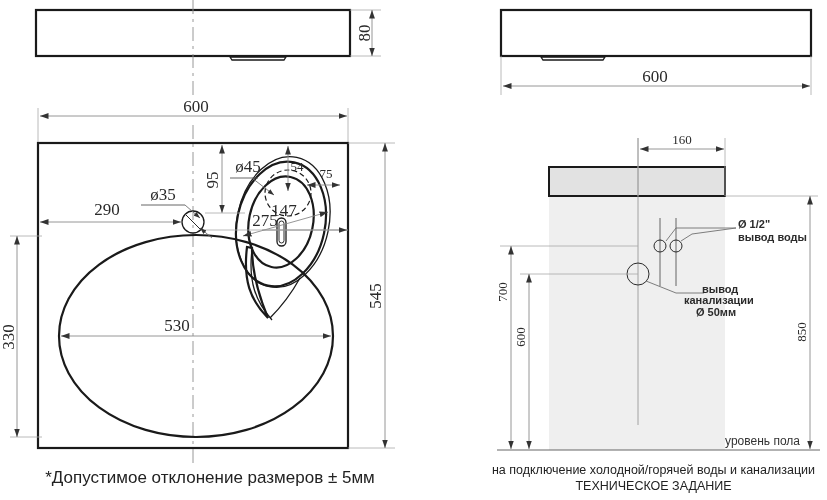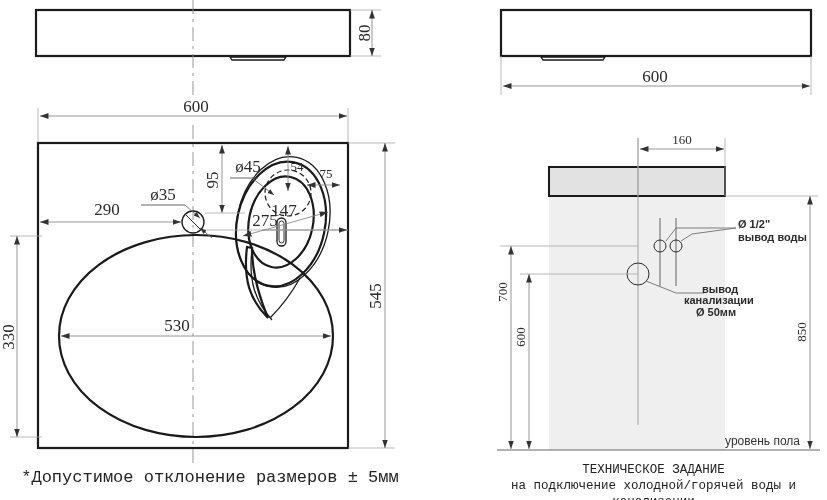--- a/index.html
+++ b/index.html
@@ -114,21 +114,21 @@
     font-family: "Liberation Sans", sans-serif;
     fill: #333333;
     font-size: 12px;
     text-anchor: end;
     dominant-baseline: middle;
   }
   .caption {
     position: absolute;
     text-align: center;
     color: #222222;
-    font-family: Liberation Mono, monospace;
+    font-family: Liberation Sans, sans-serif;
   }
   #tolerance-note {
     left: 0px;
     top: 468px;
     width: 420px;
     font-size: 17px;
   }
   #spec-title {
     left: 480px;
     top: 462px;
@@ -291,17 +291,17 @@
       <text class="dimtext-sm" x="803" y="332" transform="rotate(-90 803 332)">850</text>
 
       <line class="dim-dark" x1="497" y1="450" x2="820" y2="450"></line>
       <text class="floortext" x="800" y="442">уровень пола</text>
     </g>
   </svg>
 
   <div class="caption" id="tolerance-note">*Допустимое отклонение размеров ± 5мм</div>
 
   <div class="caption" id="spec-title">
+    <div>на подключение холодной/горячей воды и канализации</div>
     <div>ТЕХНИЧЕСКОЕ ЗАДАНИЕ</div>
-    <div>на подключение холодной/горячей воды и канализации</div>
   </div>
 
 </div>
 
 </body></html>

